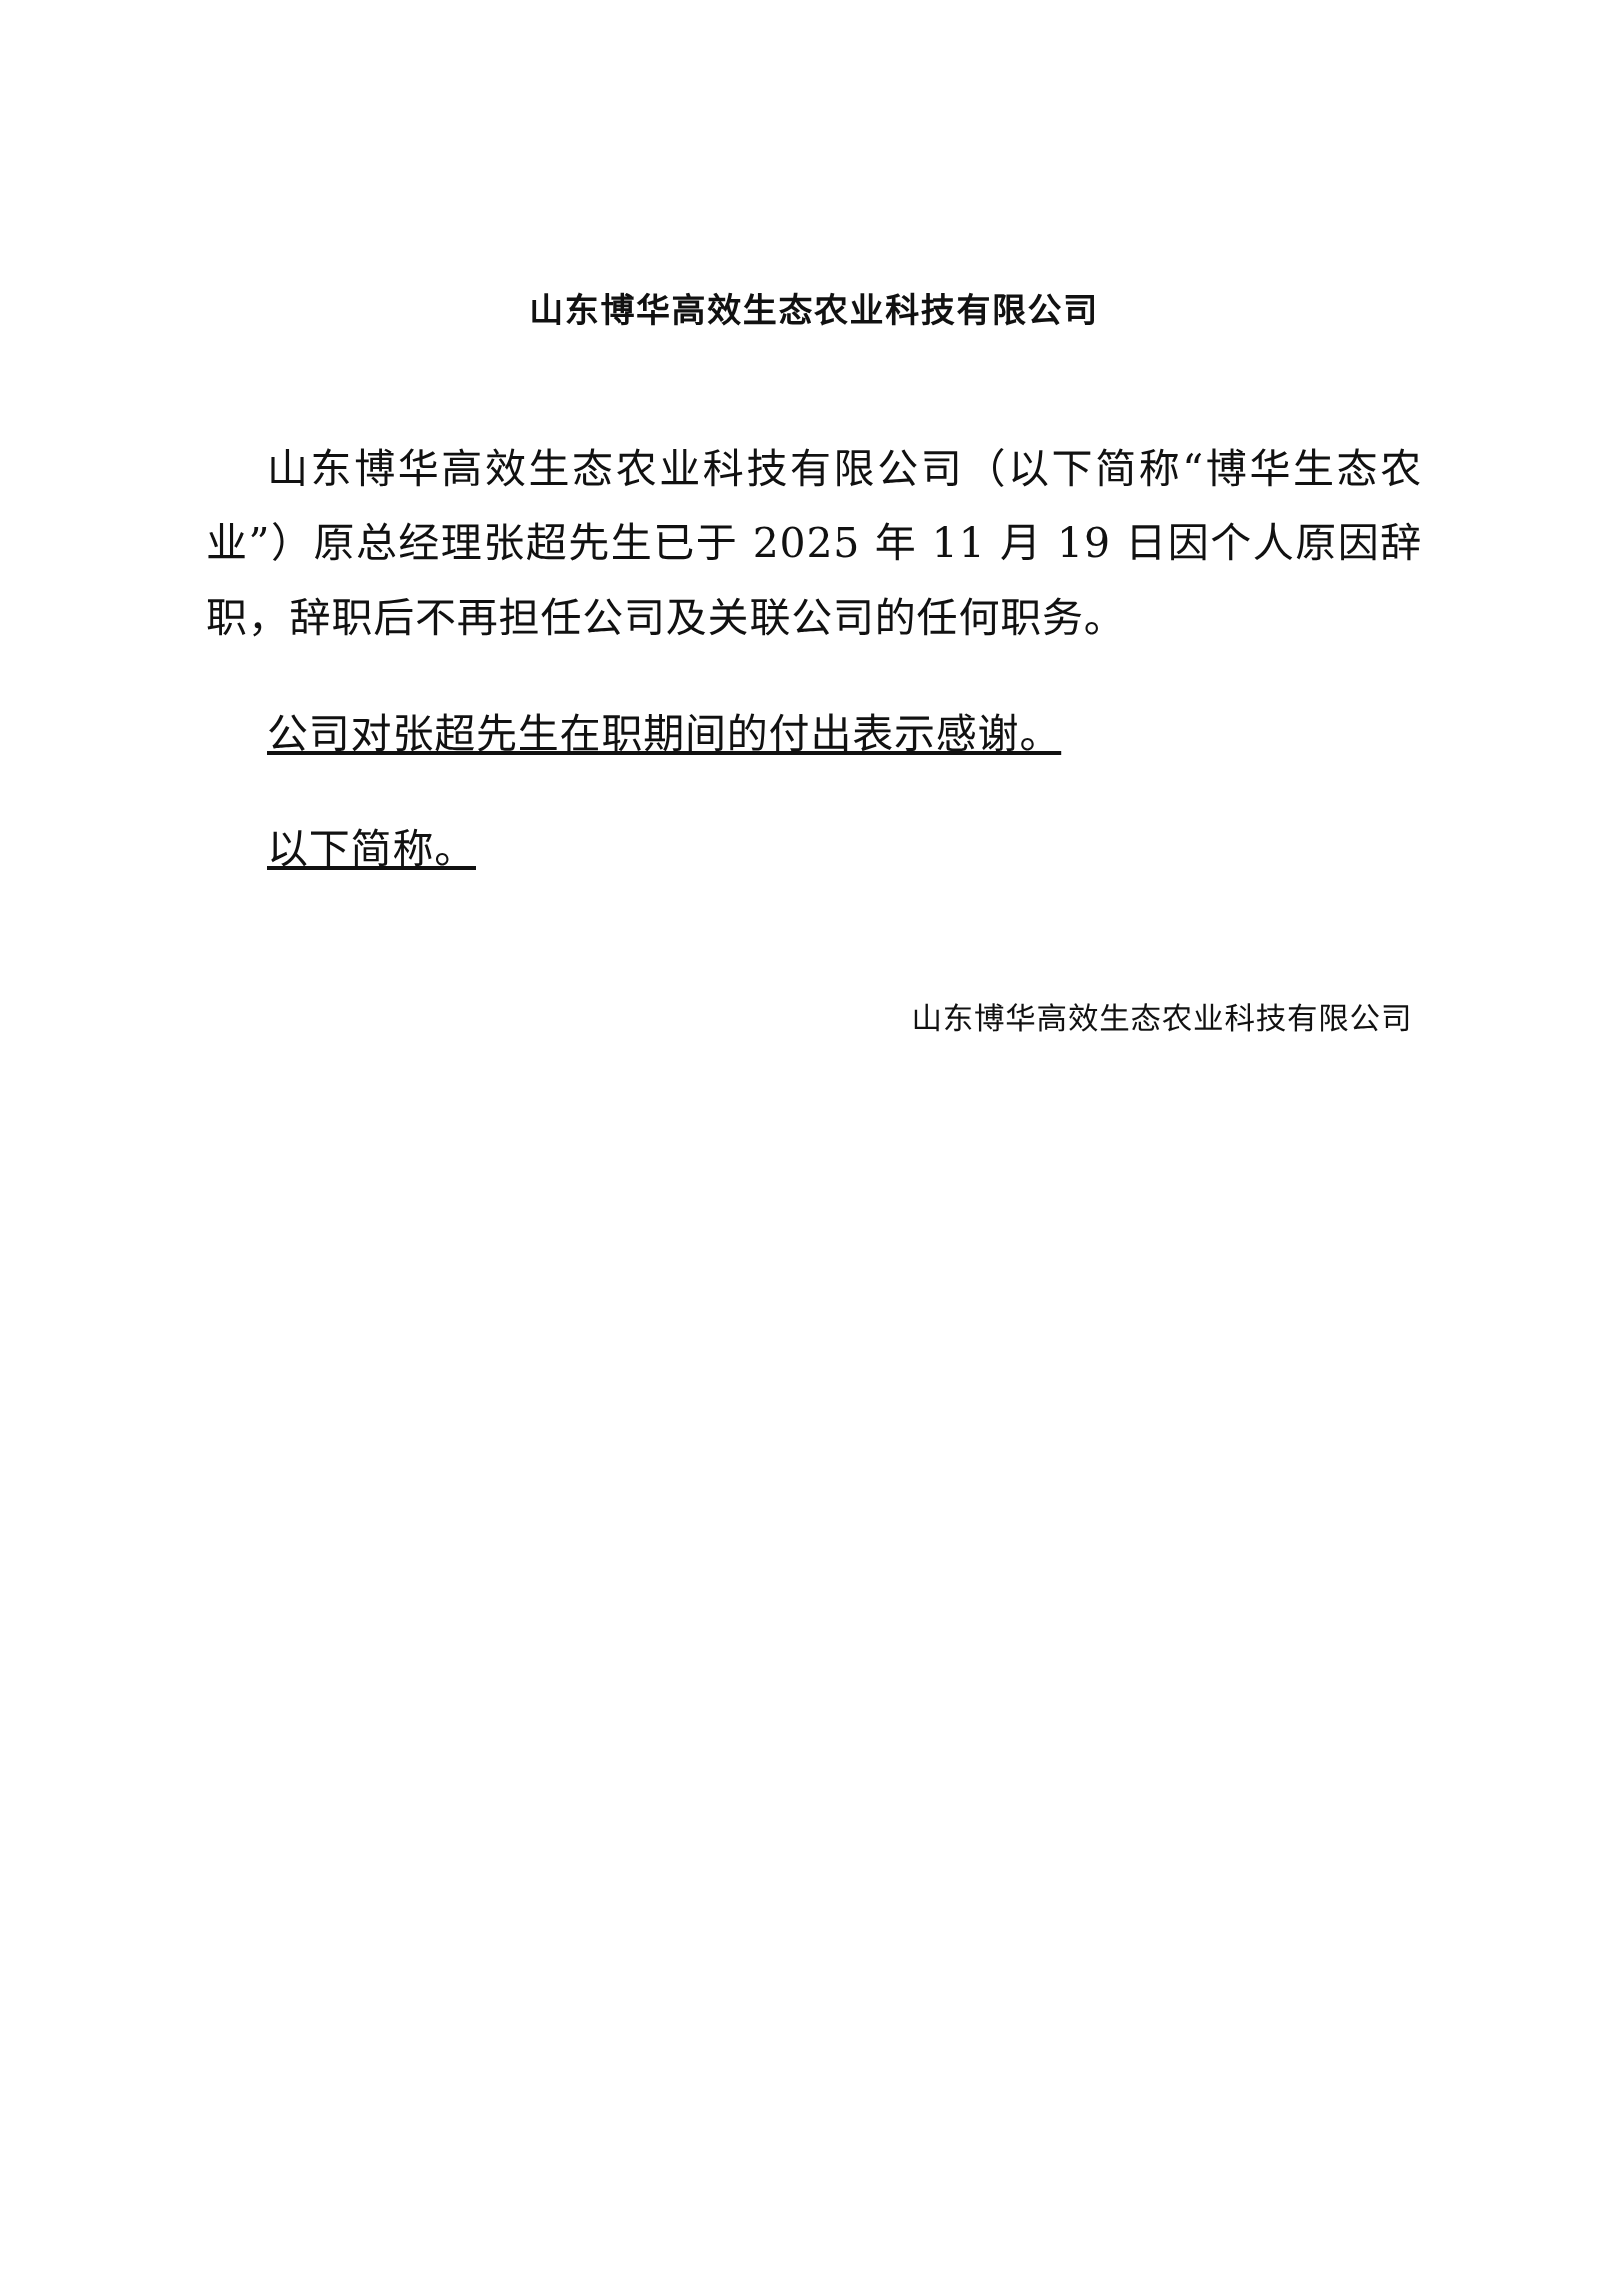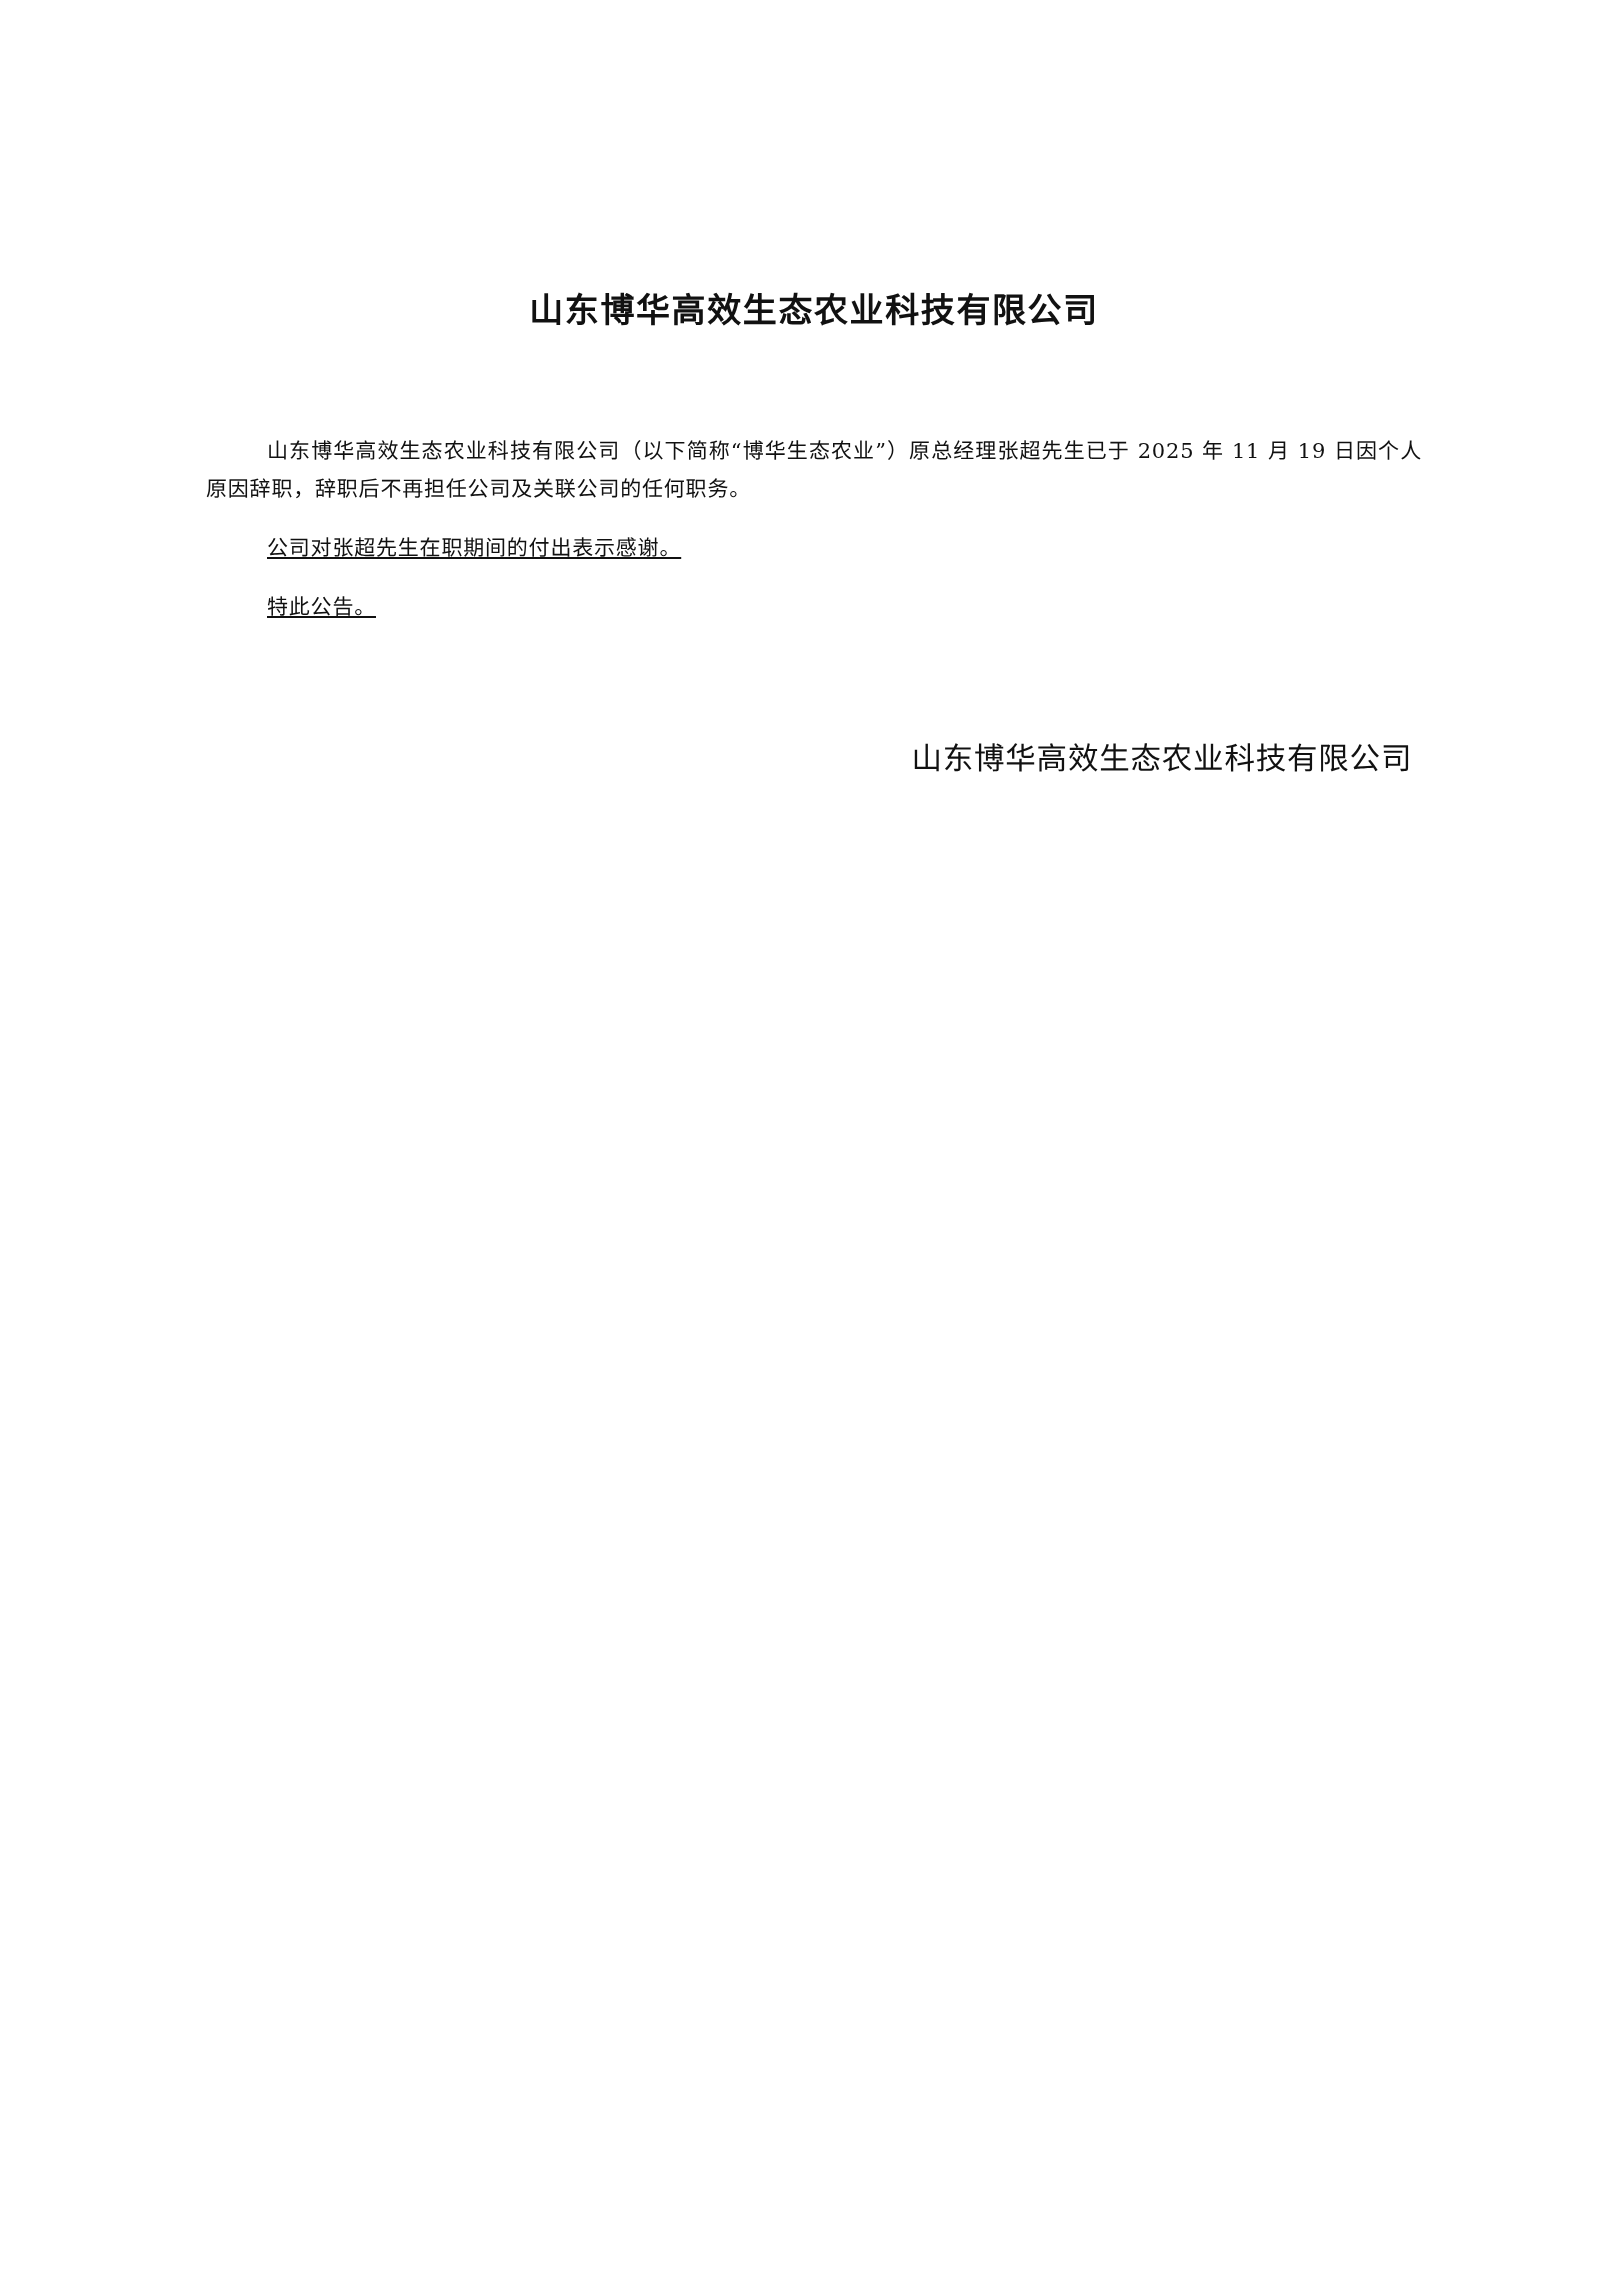--- a/index.html
+++ b/index.html
@@ -35,21 +35,21 @@
     font-size: 34px;
     font-weight: bold;
     letter-spacing: 1.6px;
     line-height: 1.55;
     color: #111111;
   }
   .body-block {
     margin-top: 95px;
   }
   .para {
-    font-size: 21px;
+    font-size: 41px;
     line-height: 1.82;
     letter-spacing: 0.8px;
     text-indent: 61px;
     color: #111111;
     text-align: justify;
     text-justify: inter-ideograph;
   }
   .para + .para {
     margin-top: 5.5px;
     text-decoration: underline;
@@ -75,21 +75,21 @@
 <div class="page">
   <div class="content">
 
     <div class="title-block">
       <div class="title-line">山东博华高效生态农业科技有限公司</div>
     </div>
 
     <div class="body-block">
       <p class="para">山东博华高效生态农业科技有限公司（以下简称“博华生态农业”）原总经理张超先生已于 2025 年 11 月 19 日因个人原因辞职，辞职后不再担任公司及关联公司的任何职务。</p>
       <p class="para">公司对张超先生在职期间的付出表示感谢。</p>
-      <p class="para">特此公告。</p>
+      <p class="para">以下简称。</p>
     </div>
 
     <div class="signature-block">
       <div class="sig-line">山东博华高效生态农业科技有限公司</div>
     </div>
 
   </div>
 </div>
 
 

